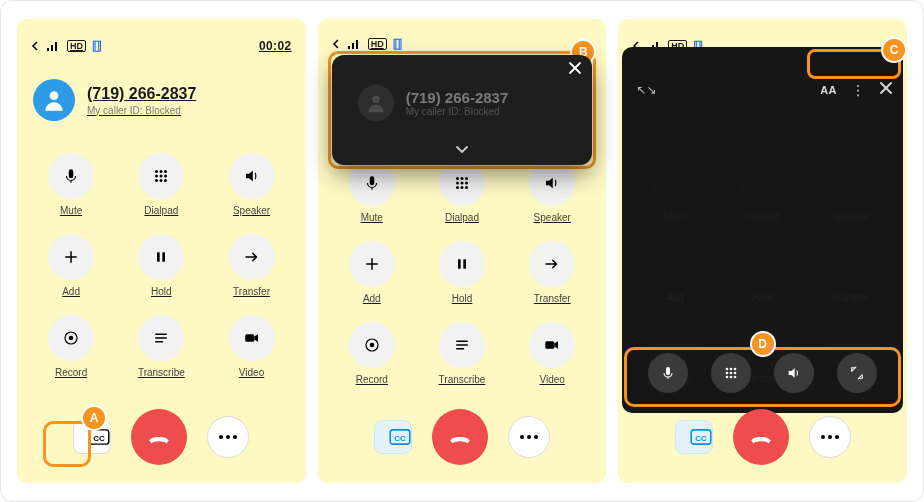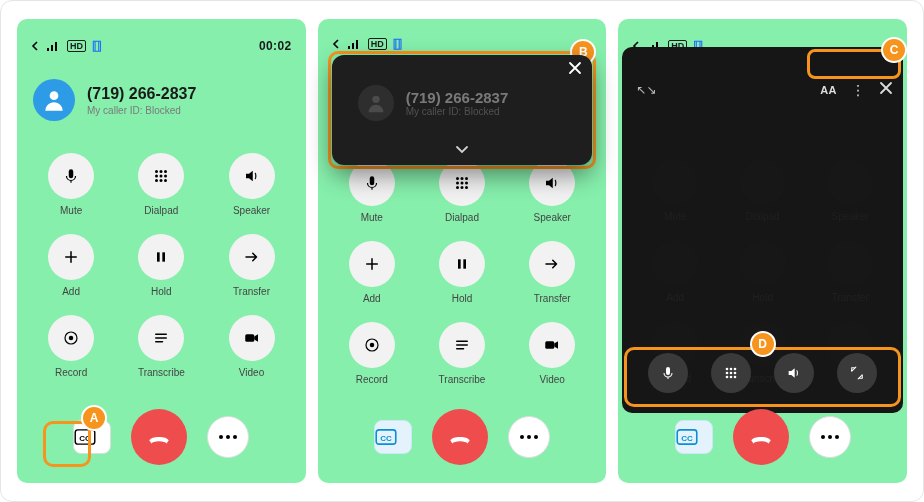--- a/index.html
+++ b/index.html
@@ -1,39 +1,39 @@
 <!DOCTYPE html>
 <html><head>
 <meta charset="utf-8">
 <style>
   :root { --border:#e5e5e5; --text:#1a1a1a; --muted:#7a7a7a; --light-btn:#f2f2f2; --hdblue:#1f6fff; --red:#ef4d4d; --cc-active:#0a8fd6; --orange:#f7941e; --dark:#161616; }
   * { box-sizing:border-box; }
   body { margin:0; background:#fff; font-family:-apple-system,Segoe UI,Helvetica,Arial,sans-serif; color:var(--text); }
   .frame { width:924px; height:502px; margin:0 auto; border:1px solid var(--border); border-radius:12px; padding:18px 16px; position:relative; display:flex; gap:12px; }
-  .phone { position:relative; flex:1; border-radius:10px; background:#86efac; padding:18px 14px 18px; display:flex; flex-direction:column; }
+  .phone { position:relative; flex:1; border-radius:10px; background:#fef9c3; padding:18px 14px 18px; display:flex; flex-direction:column;text-decoration:underline; }
 
   .status { display:flex; align-items:center; gap:6px; height:18px; }
   .status .timer { margin-left:auto; font-size:12px; letter-spacing:.4px; font-weight:600; }
   .chev { width:10px; height:10px; }
   .chev svg, .bars svg, .hd, .bidir { display:block; }
   .hd { font-size:9px; font-weight:700; border:1px solid currentColor; padding:0 2px; border-radius:2px; line-height:10px; }
   .bidir { font-weight:800; font-size:12px; color:var(--hdblue); letter-spacing:-2px; }
 
   .caller { display:flex; align-items:center; gap:12px; margin:24px 0 8px 2px; }
   .avatar { width:42px; height:42px; border-radius:50%; background:#2e9be6; display:flex; align-items:center; justify-content:center; }
   .caller h2 { margin:0; font-size:16px; font-weight:700; }
   .caller .sub { font-size:10px; color:var(--muted); margin-top:2px; }
 
   .grid { margin-top:24px; display:grid; grid-template-columns:repeat(3,1fr); row-gap:18px; column-gap:10px; }
   .cell { display:flex; flex-direction:column; align-items:center; gap:6px; }
   .round { width:46px; height:46px; border-radius:50%; background:var(--light-btn); display:flex; align-items:center; justify-content:center; }
   .lbl { font-size:10px; color:#444; text-align:center; }
 
   .bottom { margin-top:auto; display:flex; align-items:center; justify-content:center; gap:20px; padding-top:24px; position:relative; }
-  .cc { width:38px; height:34px; border-radius:8px; background:#fff; border:1px solid #ddd; display:flex; align-items:center; justify-content:flex-start; }
+  .cc { width:38px; height:34px; border-radius:8px; background:#fff; border:1px solid #ddd; display:flex; align-items:center; justify-content:flex-end; }
   .cc.active { background:#e4f3fb; border-color:#cbe8f6; }
   .hang { width:56px; height:56px; border-radius:50%; background:var(--red); display:flex; align-items:center; justify-content:center; }
   .more { width:42px; height:42px; border-radius:50%; background:#fff; border:1px solid #ddd; display:flex; align-items:center; justify-content:center; }
 
   .hl { position:absolute; border:3px solid var(--orange); border-radius:10px; pointer-events:none; }
   .badge { position:absolute; width:22px; height:22px; border-radius:50%; background:var(--orange); color:#fff; font-size:12px; font-weight:700; display:flex; align-items:center; justify-content:center; box-shadow:0 0 0 2px #fff; pointer-events:none; }
 
   
   .cap-panel { position:absolute; left:14px; right:14px; top:36px; height:110px; background:#1f1e1e; border-radius:12px; box-shadow:0 10px 24px rgba(0,0,0,.45); z-index:5; }
   .cap-head { display:flex; align-items:center; padding:6px 10px 0; }

